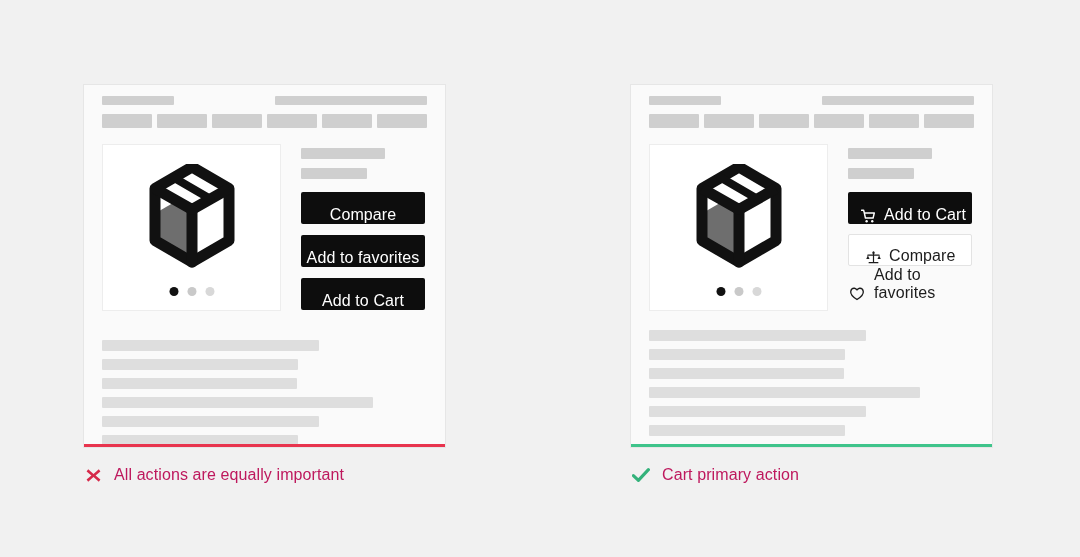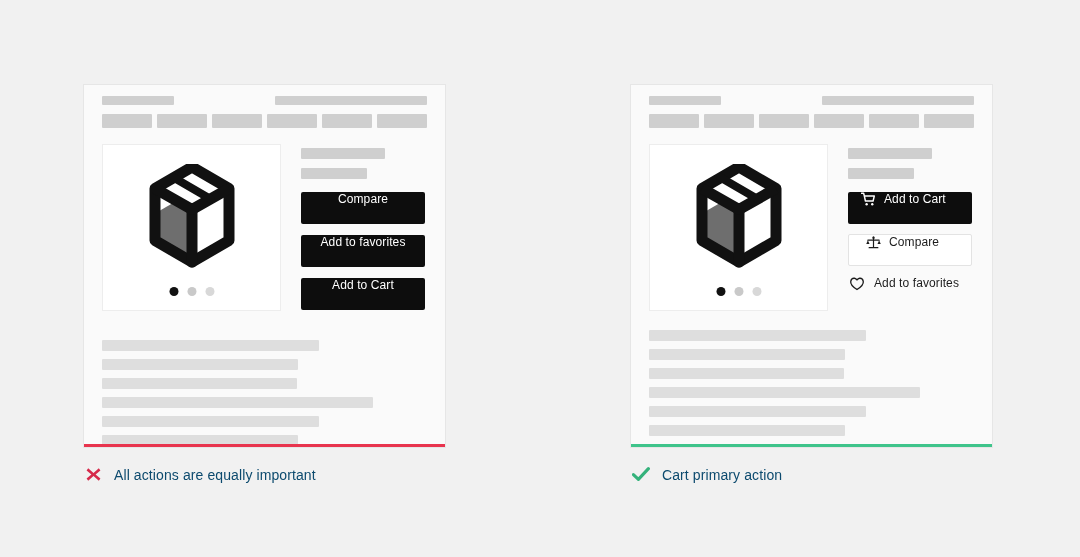--- a/index.html
+++ b/index.html
@@ -116,25 +116,25 @@
     padding-top: 4px;
   }
   .meta .sk { height: 11px; margin-bottom: 9px; }
   .meta .m0 { width: 84px; }
   .meta .m1 { width: 66px; }
 
   .btn-stack { margin-top: 13px; }
 
   .btn {
     display: flex;
-    align-items: flex-start;
+    align-items: flex-end;
     justify-content: center;
     gap: 8px;
     height: 32px;
-    font-size: 12px;
+    font-size: 16px;
     letter-spacing: .1px;
     border-radius: 2px;
     user-select: none;
     cursor: pointer;
   }
 
   
   .btn-dark {
     background: #0d0d0d;
     color: #ffffff;
@@ -184,22 +184,22 @@
 
   
   .caption {
     display: flex;
     align-items: center;
     gap: 12px;
     margin-top: 18px;
     padding-left: 2px;
   }
   .caption .ctext {
-    font-size: 14px;
-    color: #0c4a6e;
+    font-size: 16px;
+    color: #be185d;
     letter-spacing: .1px;
     white-space: nowrap;
   }
   .caption .cmark { display: flex; align-items: center; flex: 0 0 auto; }
 </style>
 </head>
 <body>
 
 <div class="stage">
 

